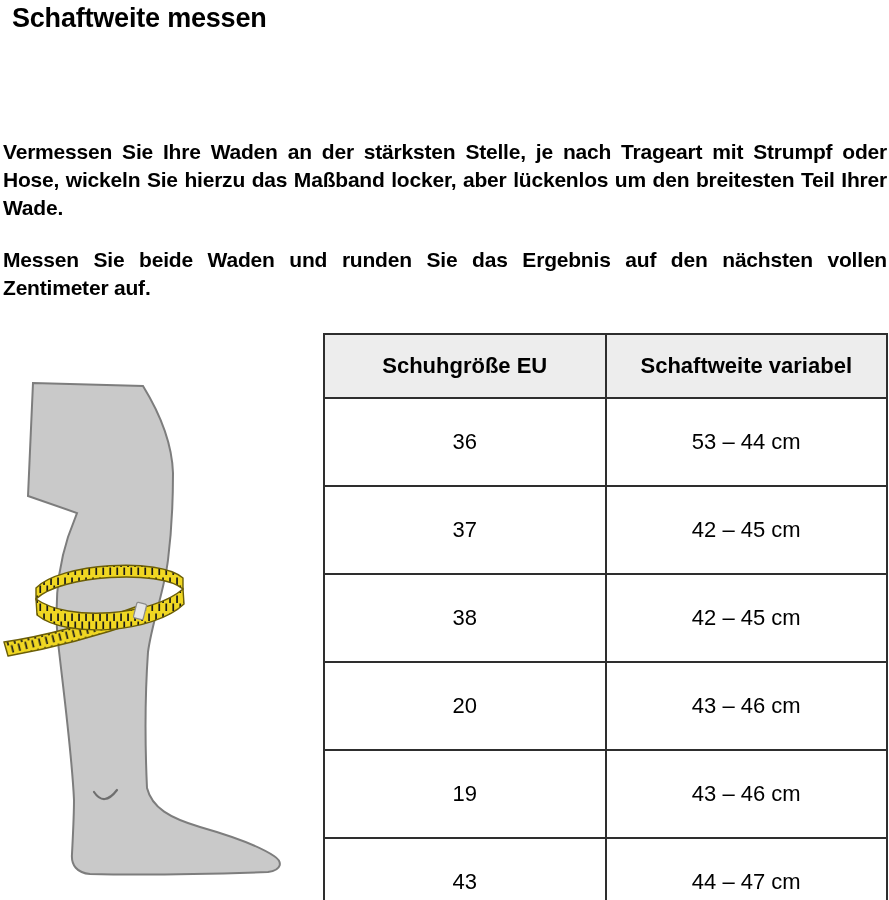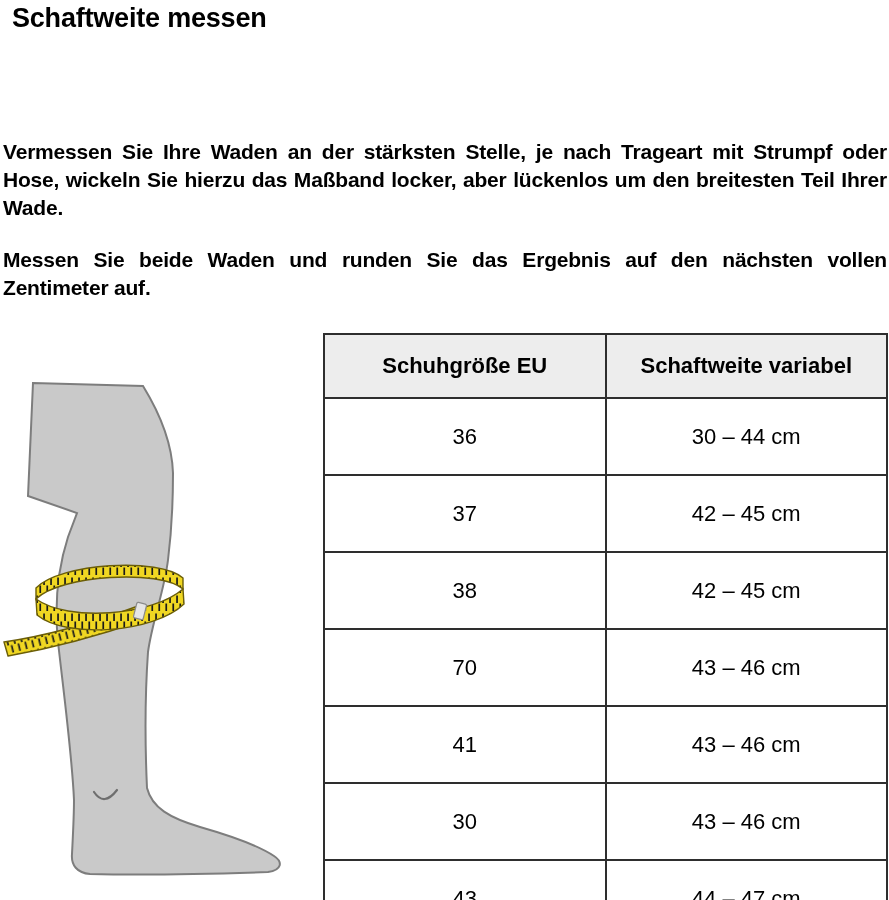--- a/index.html
+++ b/index.html
@@ -108,40 +108,36 @@
   <table class="size-table">
     <thead>
       <tr>
         <th>Schuhgröße EU</th>
         <th>Schaftweite variabel</th>
       </tr>
     </thead>
     <tbody>
       <tr>
         <td>36</td>
-        <td>30 – 44 cm</td>
+        <td>53 – 44 cm</td>
       </tr>
       <tr>
         <td>37</td>
         <td>42 – 45 cm</td>
       </tr>
       <tr>
         <td>38</td>
         <td>42 – 45 cm</td>
       </tr>
       <tr>
-        <td>70</td>
+        <td>20</td>
         <td>43 – 46 cm</td>
       </tr>
       <tr>
-        <td>41</td>
-        <td>43 – 46 cm</td>
-      </tr>
-      <tr>
-        <td>30</td>
+        <td>19</td>
         <td>43 – 46 cm</td>
       </tr>
       <tr>
         <td>43</td>
         <td>44 – 47 cm</td>
       </tr>
       <tr>
         <td>44</td>
         <td>44 – 47 cm</td>
       </tr>

